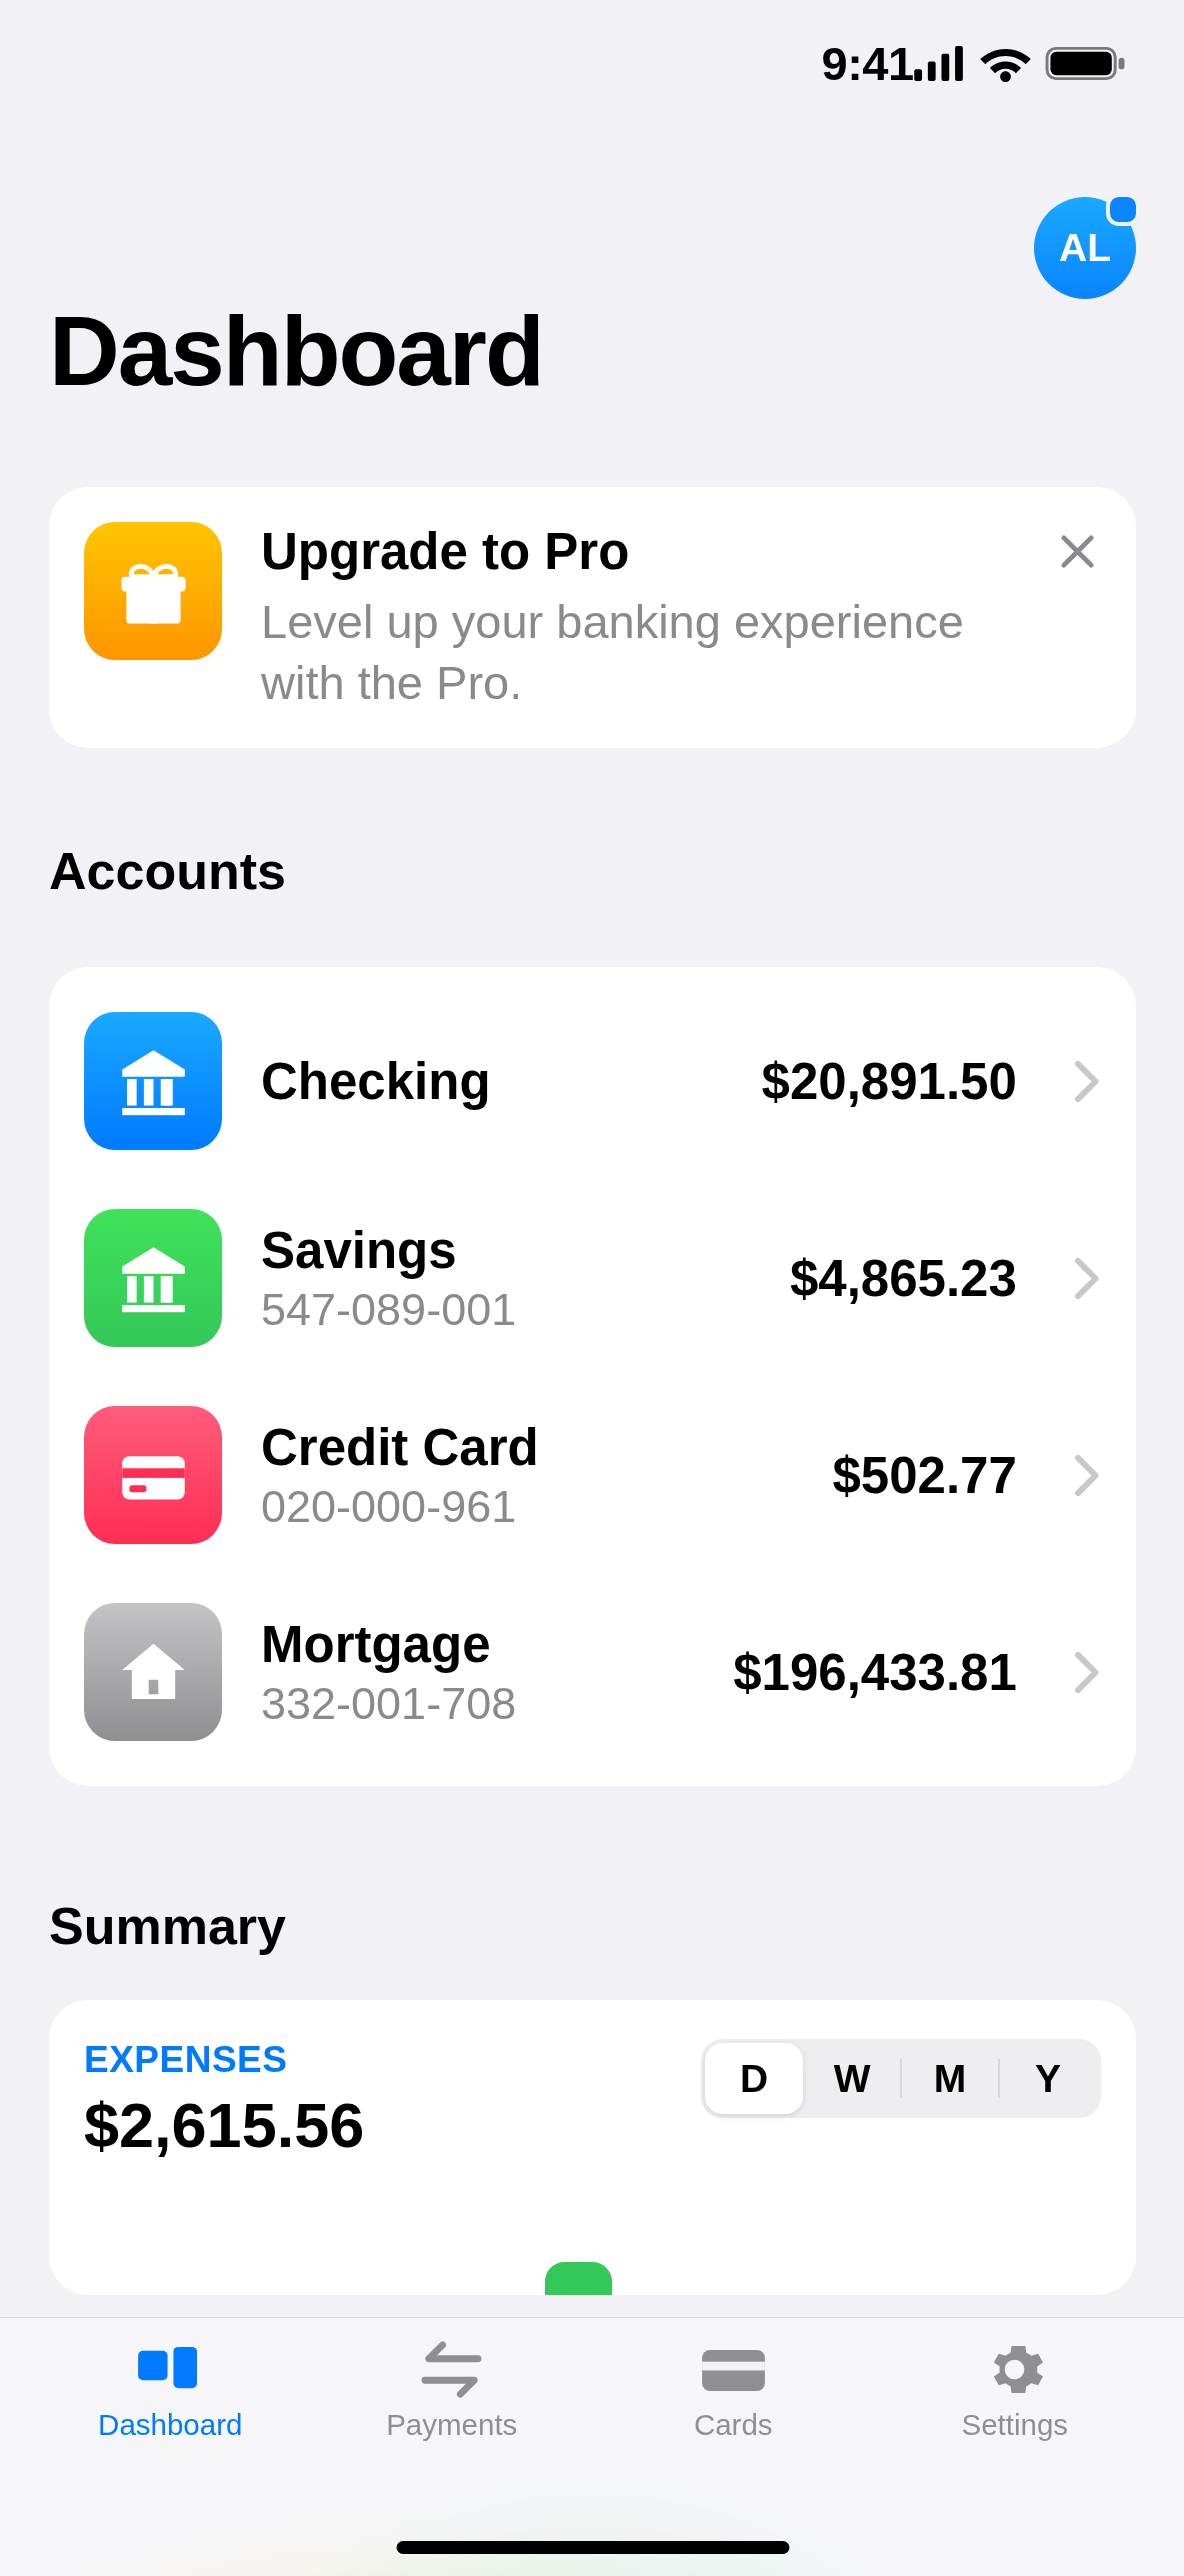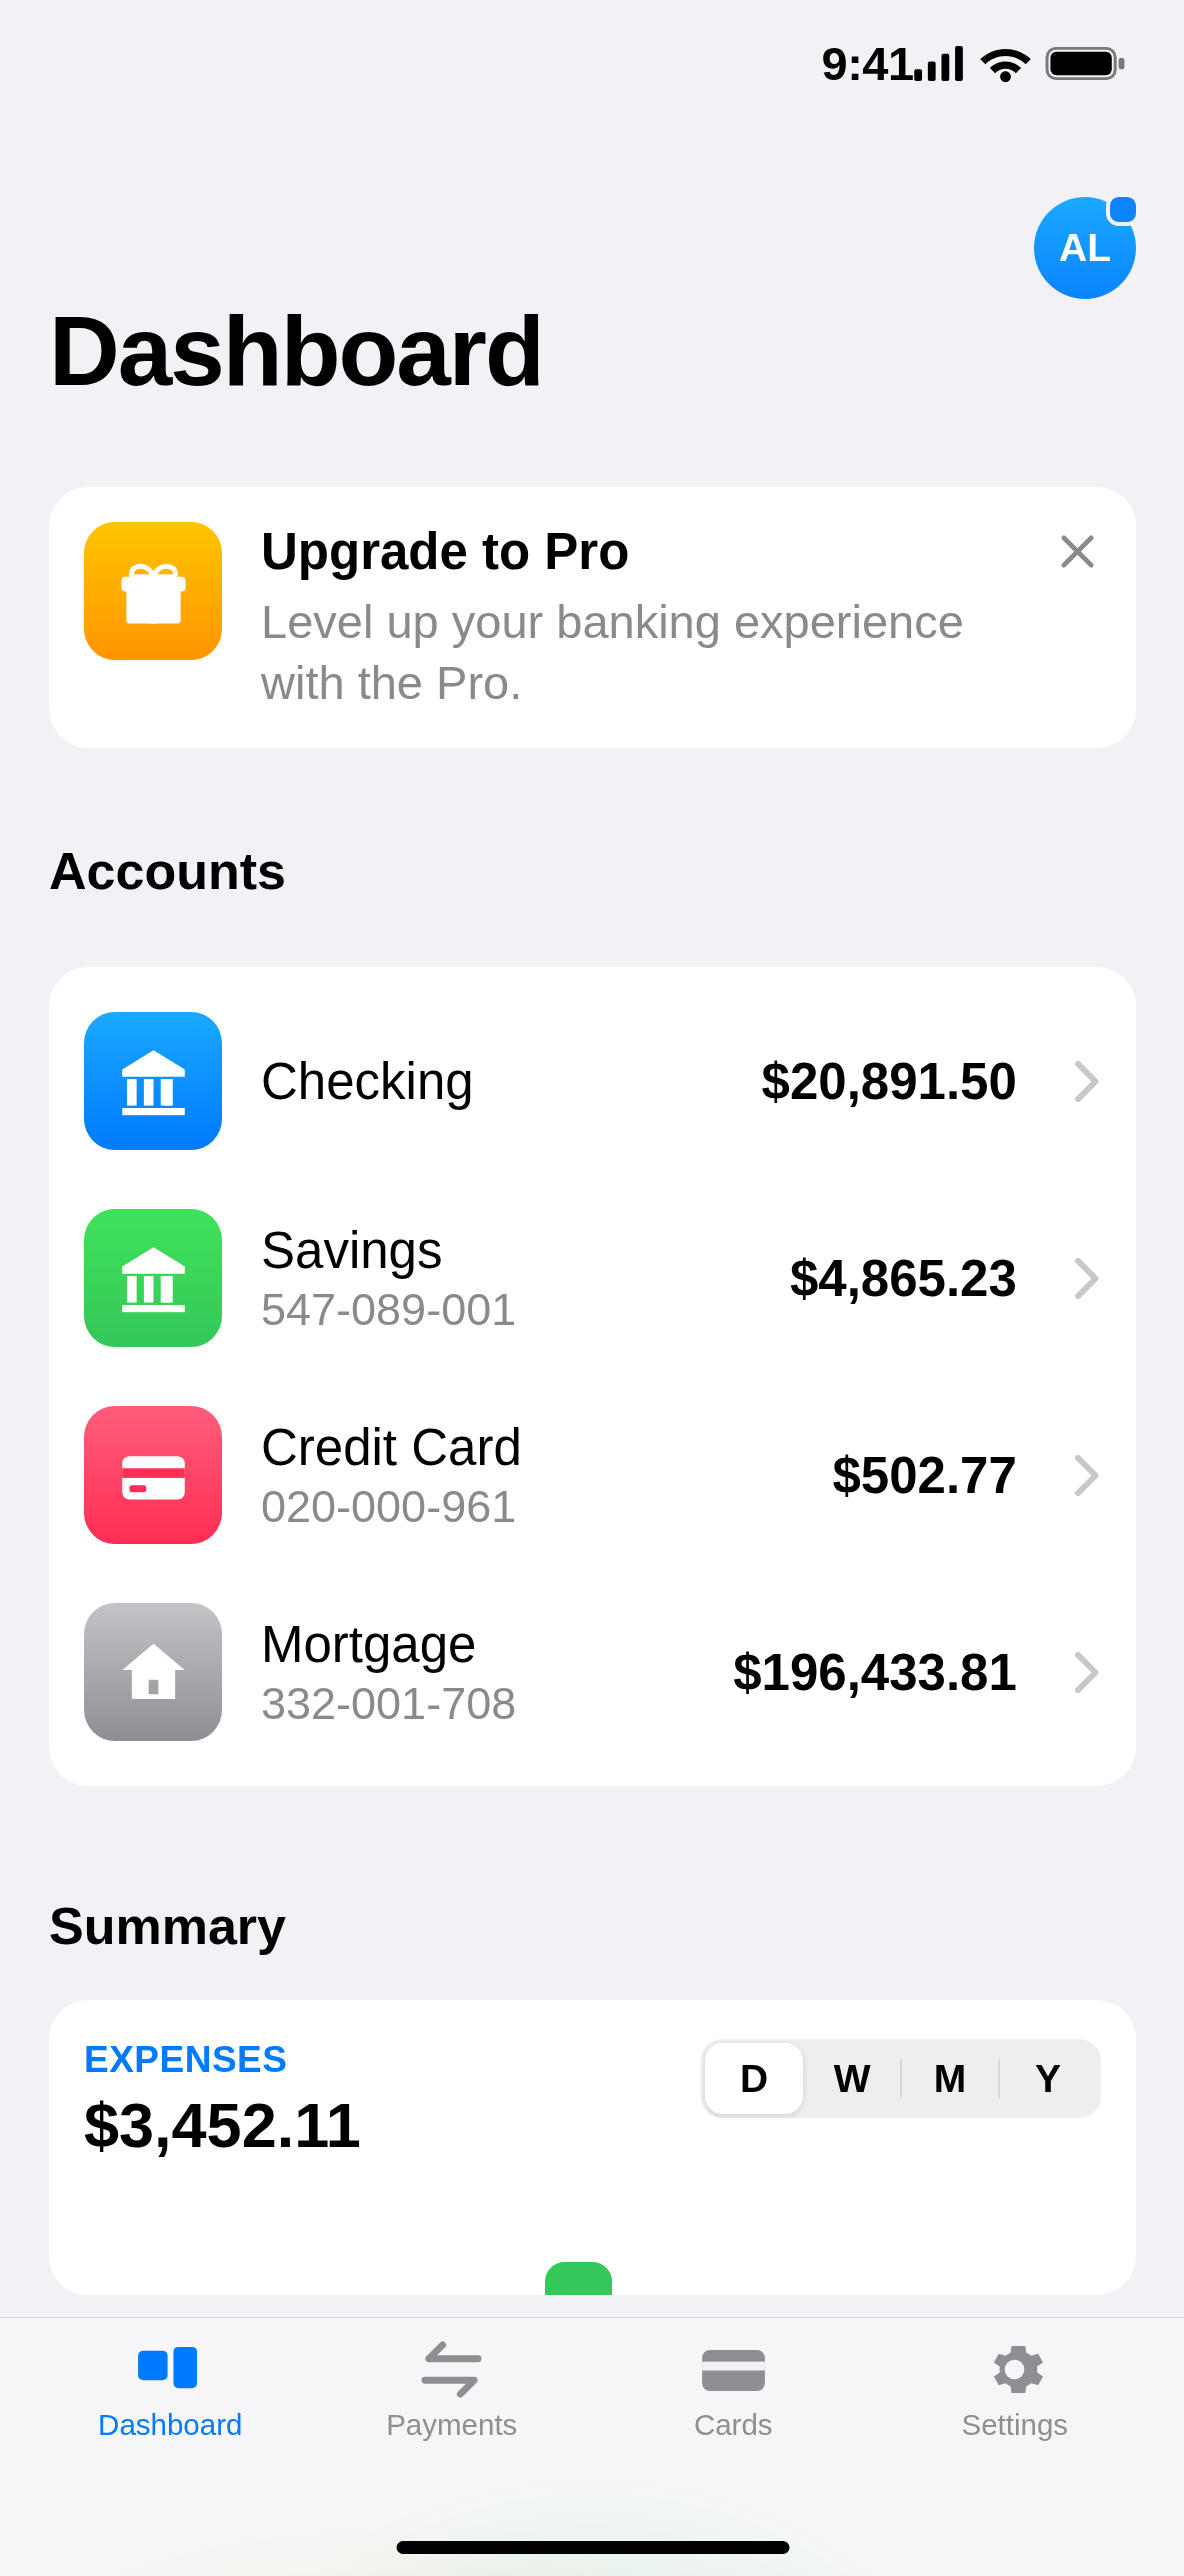--- a/index.html
+++ b/index.html
@@ -151,21 +151,21 @@
     display:flex; align-items:center; justify-content:center;
     flex: 0 0 auto;
   }
   .icon-checking { background: linear-gradient(180deg, #1aa9ff 0%, #007aff 100%); }
   .icon-savings { background: linear-gradient(180deg, #3fe25a 0%, #34c759 100%); }
   .icon-credit { background: linear-gradient(180deg, #ff5d7a 0%, #ff2d55 100%); }
   .icon-mortgage { background: linear-gradient(180deg, #c4c4c8 0%, #8e8e93 100%); }
   .account-text { flex: 1; }
   .account-name {
     font-size: 51px;
-    font-weight: 400;
+    font-weight: 700;
     color: #000;
   }
   .account-number {
     font-size: 45px;
     color: #8a8a8e;
     margin-top: 3.9px;
   }
   .account-balance {
     font-size: 51px;
     font-weight: 700;
@@ -426,21 +426,21 @@
           <path d="M4 4l18 18L4 40" fill="none" stroke="currentColor" stroke-width="6" stroke-linecap="round" stroke-linejoin="round"></path>
         </svg></div>
   </div>
 
 </div>
 
 <div class="section-label summary-label">Summary</div>
 
 <div class="summary-card">
   <div class="expenses-label">EXPENSES</div>
-  <div class="expenses-amount">$3,452.11</div>
+  <div class="expenses-amount">$2,615.56</div>
   <div class="segmented">
     <div class="active">D</div>
     <div>W</div>
     <div>M</div>
     <div>Y</div>
   </div>
   <div class="bar-peek"></div>
 </div>
 
 <div class="tab-bar">

